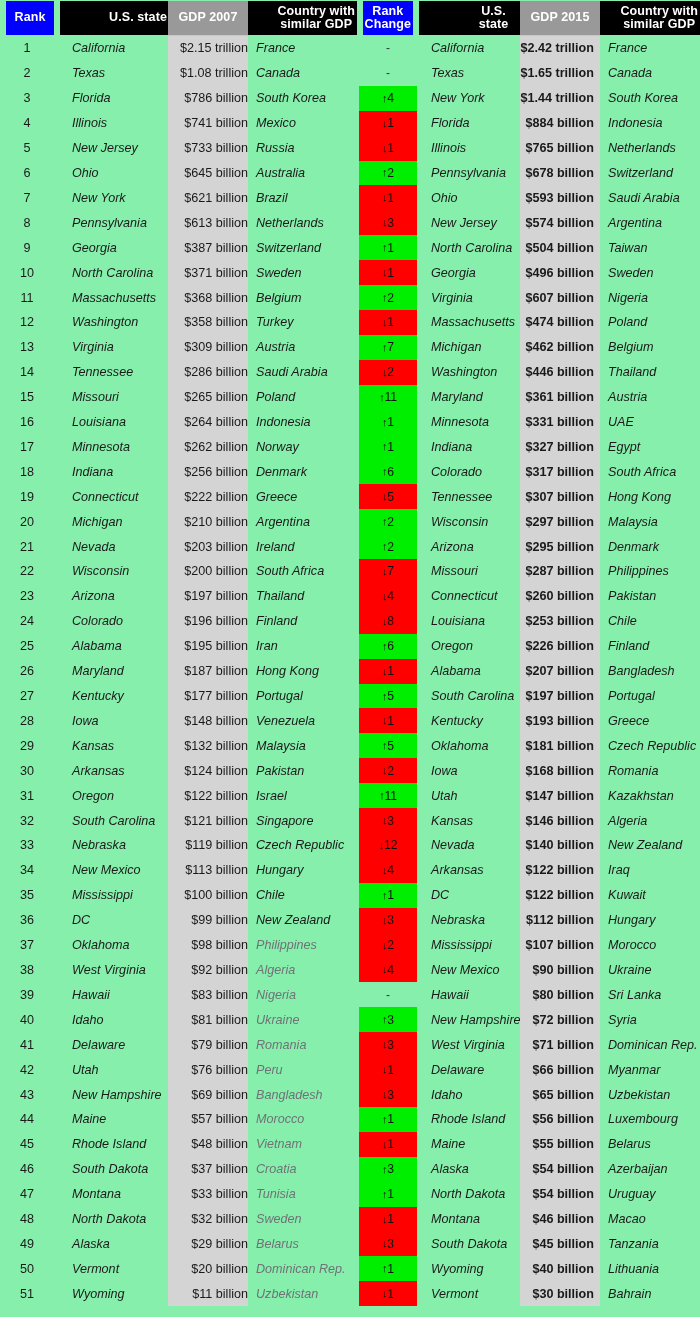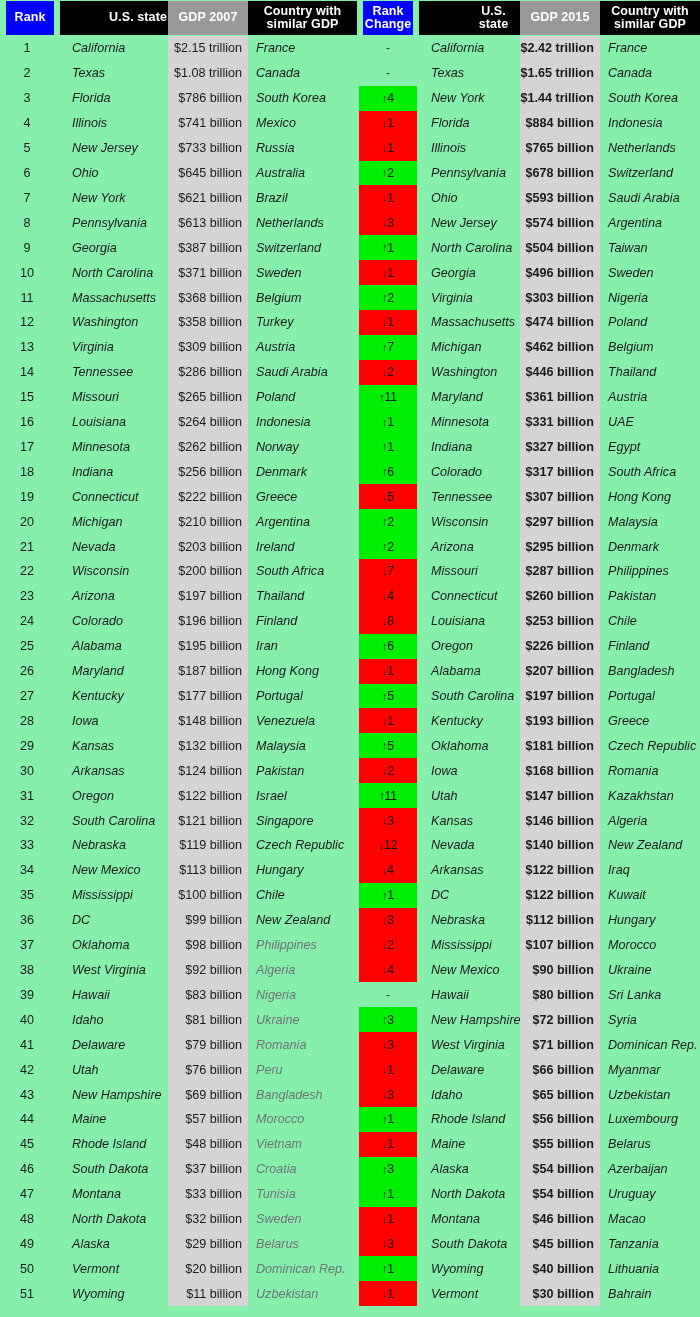--- a/index.html
+++ b/index.html
@@ -47,21 +47,21 @@
     text-align: center;
     font-size: 12.5px;
     font-weight: bold;
     line-height: 1.05;
     color: #ffffff;
     letter-spacing: 0.1px;
   }
   .h-blue  { background: #0000ff; margin: 0 6px; }
   .h-black { background: #000000; padding-left: 48px; }
   .h-gray  { background: #999999; }
-  .h-two   { white-space: normal; padding: 0 2px; }
+  .h-two   { white-space: normal; padding: 0 2px; justify-content: flex-end; }
 
   
   tr.row td {
     padding: 0;
     height: 24.92px;
     vertical-align: middle;
     font-size: 12.6px;
     color: #1a1a1a;
   }
   .cell {
@@ -77,21 +77,20 @@
     font-style: normal;
     padding-right: 6px;
     box-sizing: border-box;
   }
   .state {
     padding-left: 12px;
   }
   .gdp {
     background: #d4d4d4;
     justify-content: flex-end;
-    padding-right: 6px;
     font-style: normal;
   }
   .country {
     padding-left: 8px;
   }
   .country.faded { color: #6f7276; }
   .state2 { padding-left: 12px; }
   .gdp2 {
     background: #d4d4d4;
     justify-content: flex-end;
@@ -506,21 +505,21 @@
               <div class="chg up">
                 <span class="arw">↑</span>
                 <span>2</span>
               </div>
             </div>
           </td>
           <td>
             <div class="cell state2">Virginia</div>
           </td>
           <td>
-            <div class="cell gdp2">$303 billion</div>
+            <div class="cell gdp2">$607 billion</div>
           </td>
           <td>
             <div class="cell country2">Nigeria</div>
           </td>
         </tr>
         <tr class="row">
           <td>
             <div class="cell rank-num">12</div>
           </td>
           <td>

